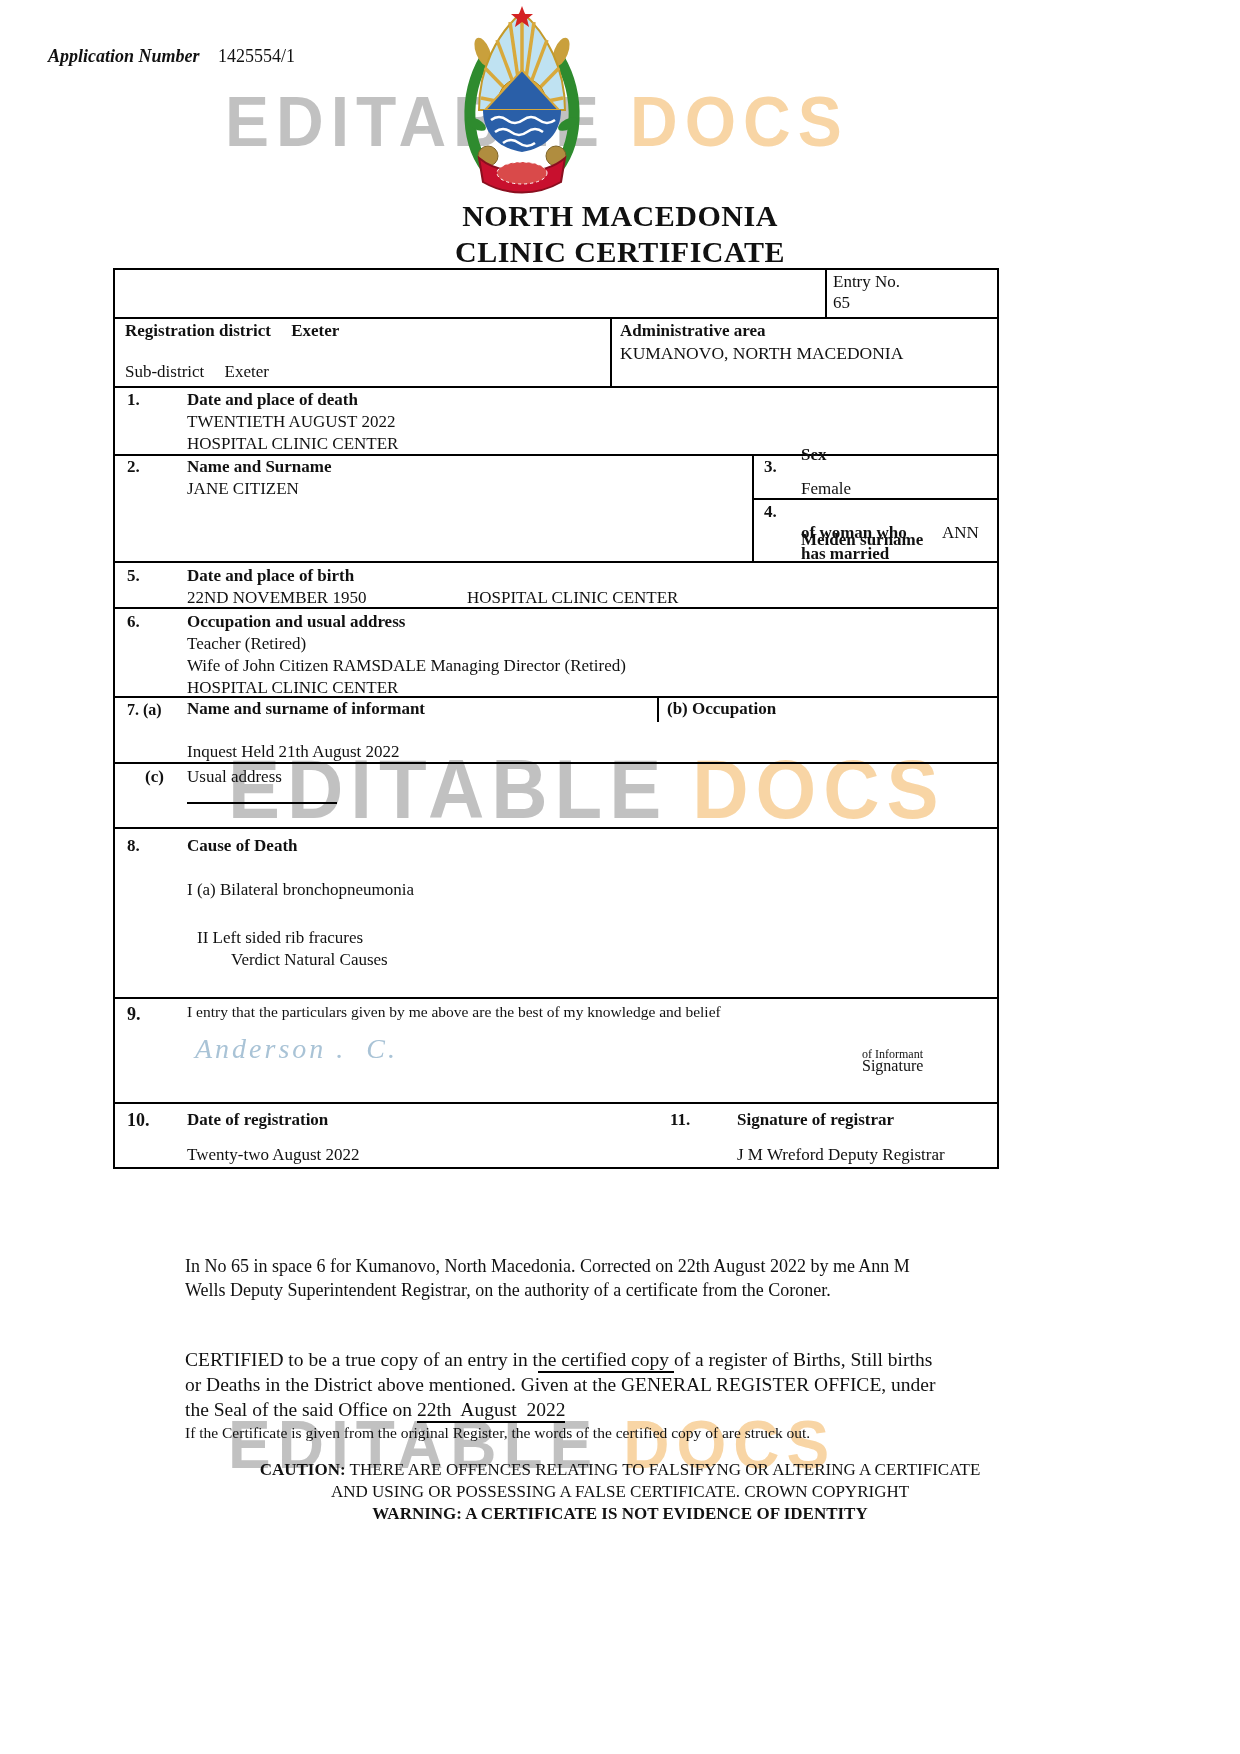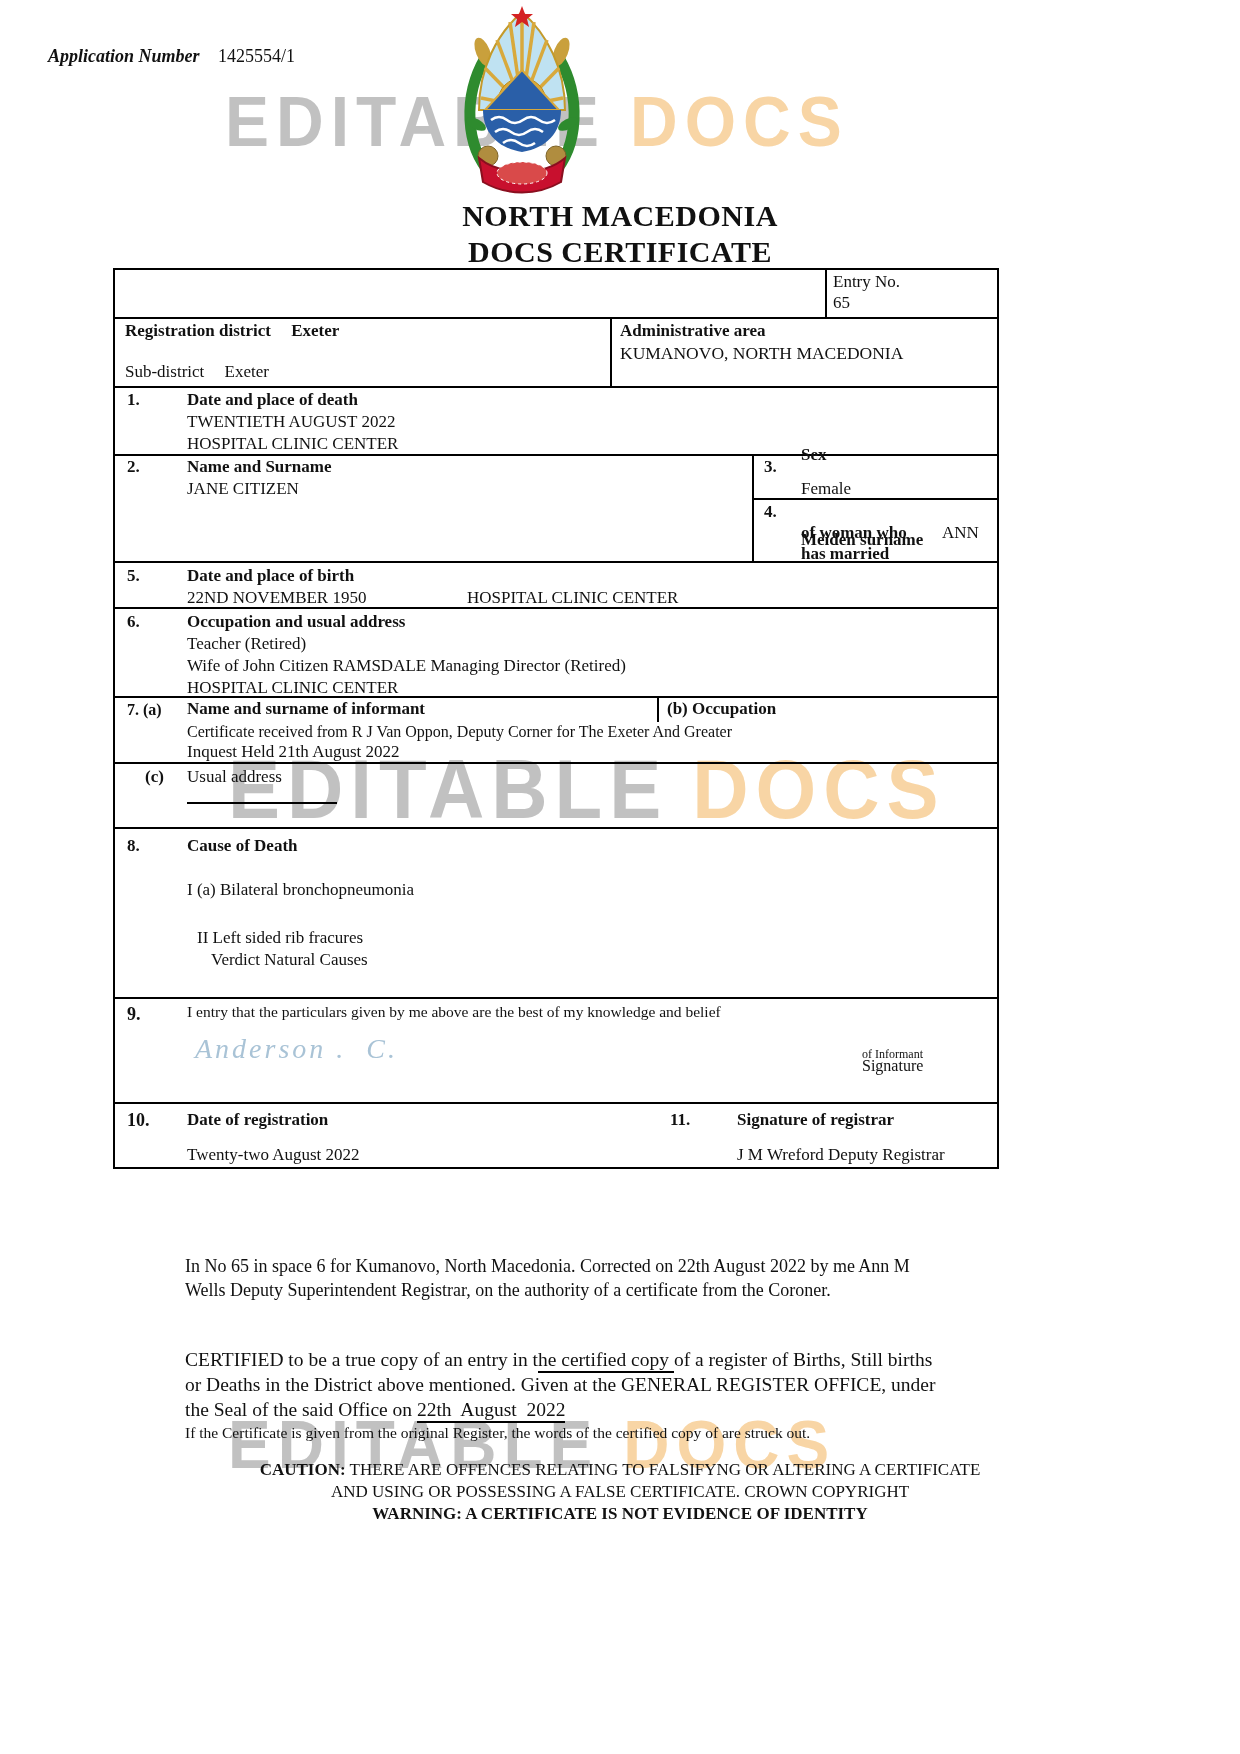--- a/index.html
+++ b/index.html
@@ -70,21 +70,21 @@
         <path d="M40,126 q8,-6 16,0 q8,6 16,0 q8,-6 16,0"></path>
         <path d="M48,137 q8,-6 16,0 q8,6 16,0"></path>
       </g>
       <polygon points="67,0 70,8 78,8 72,13 74,21 67,16 60,21 62,13 56,8 64,8" fill="#d42222"></polygon>
       <path d="M24,152 C45,170 89,170 110,152 L106,176 C82,190 52,190 28,176 Z" fill="#c8102e" stroke="#8a0f1f" stroke-width="2"></path>
       <ellipse cx="67" cy="167" rx="25" ry="11" fill="#d94a4a" stroke="#ffffff" stroke-dasharray="3 3"></ellipse>
     </svg>
   </div>
 
   <div class="t ctr b" style="top:198px;font-size:30px;letter-spacing:0.5px;">NORTH MACEDONIA</div>
-  <div class="t ctr b" style="top:234px;font-size:30px;letter-spacing:0.5px;">DOCS CERTIFICATE</div>
+  <div class="t ctr b" style="top:234px;font-size:30px;letter-spacing:0.5px;">CLINIC CERTIFICATE</div>
 
   <div class="wm" style="left:228px;top:744px;font-size:78px;">
     <span class="g">EDITABLE</span><span class="o">DOCS</span>
   </div>
 
   <div class="tbl">
 
     <div class="hl fullhl" style="top:47px;"></div>
     <div class="hl fullhl" style="top:116px;"></div>
     <div class="hl fullhl" style="top:184px;"></div>
@@ -144,32 +144,31 @@
 
     <div class="t b" style="left:12px;top:342px;">6.</div>
     <div class="t b" style="left:72px;top:342px;">Occupation and usual address</div>
     <div class="t" style="left:72px;top:364px;">Teacher (Retired)</div>
     <div class="t" style="left:72px;top:386px;">Wife of John Citizen RAMSDALE Managing Director (Retired)</div>
     <div class="t" style="left:72px;top:408px;">HOSPITAL CLINIC CENTER</div>
 
     <div class="t b small7" style="left:12px;top:430px;">7. (a)</div>
     <div class="t b" style="left:72px;top:429px;">Name and surname of informant</div>
     <div class="t b" style="left:552px;top:429px;">(b) Occupation</div>
-    <div class="t small7" style="left:72px;top:452px;">Certificate received from R J Van Oppon, Deputy Corner for The Exeter And Greater</div>
     <div class="t" style="left:72px;top:472px;">Inquest Held 21th August 2022</div>
 
     <div class="t b" style="left:30px;top:497px;">(c)</div>
     <div class="t" style="left:72px;top:497px;">Usual address</div>
     <div class="abs" style="left:72px;top:532px;width:150px;border-top:2px solid #000;z-index:3;"></div>
 
     <div class="t b" style="left:12px;top:566px;">8.</div>
     <div class="t b" style="left:72px;top:566px;">Cause of Death</div>
     <div class="t" style="left:72px;top:610px;">I (a)  Bilateral bronchopneumonia</div>
     <div class="t" style="left:82px;top:658px;">II  Left sided rib fracures</div>
-    <div class="t" style="left:96px;top:680px;">Verdict Natural Causes</div>
+    <div class="t" style="left:116px;top:680px;">Verdict Natural Causes</div>
 
     <div class="t b" style="left:12px;top:734px;font-size:18px;">9.</div>
     <div class="t" style="left:72px;top:733px;font-size:15.5px;">I entry that the particulars given by me above are the best of my knowledge and belief</div>
     <div class="t" style="left:747px;top:753px;font-size:16px;margin-top:33px;">Signature</div>
     <div class="t" style="left:747px;top:777px;font-size:12px;">of Informant</div>
     <div class="t sig pre" style="left:80px;top:762px;">Anderson .  C.</div>
 
     <div class="t b" style="left:12px;top:840px;font-size:18px;">10.</div>
     <div class="t b" style="left:72px;top:840px;">Date of registration</div>
     <div class="t" style="left:72px;top:875px;">Twenty-two August 2022</div>

